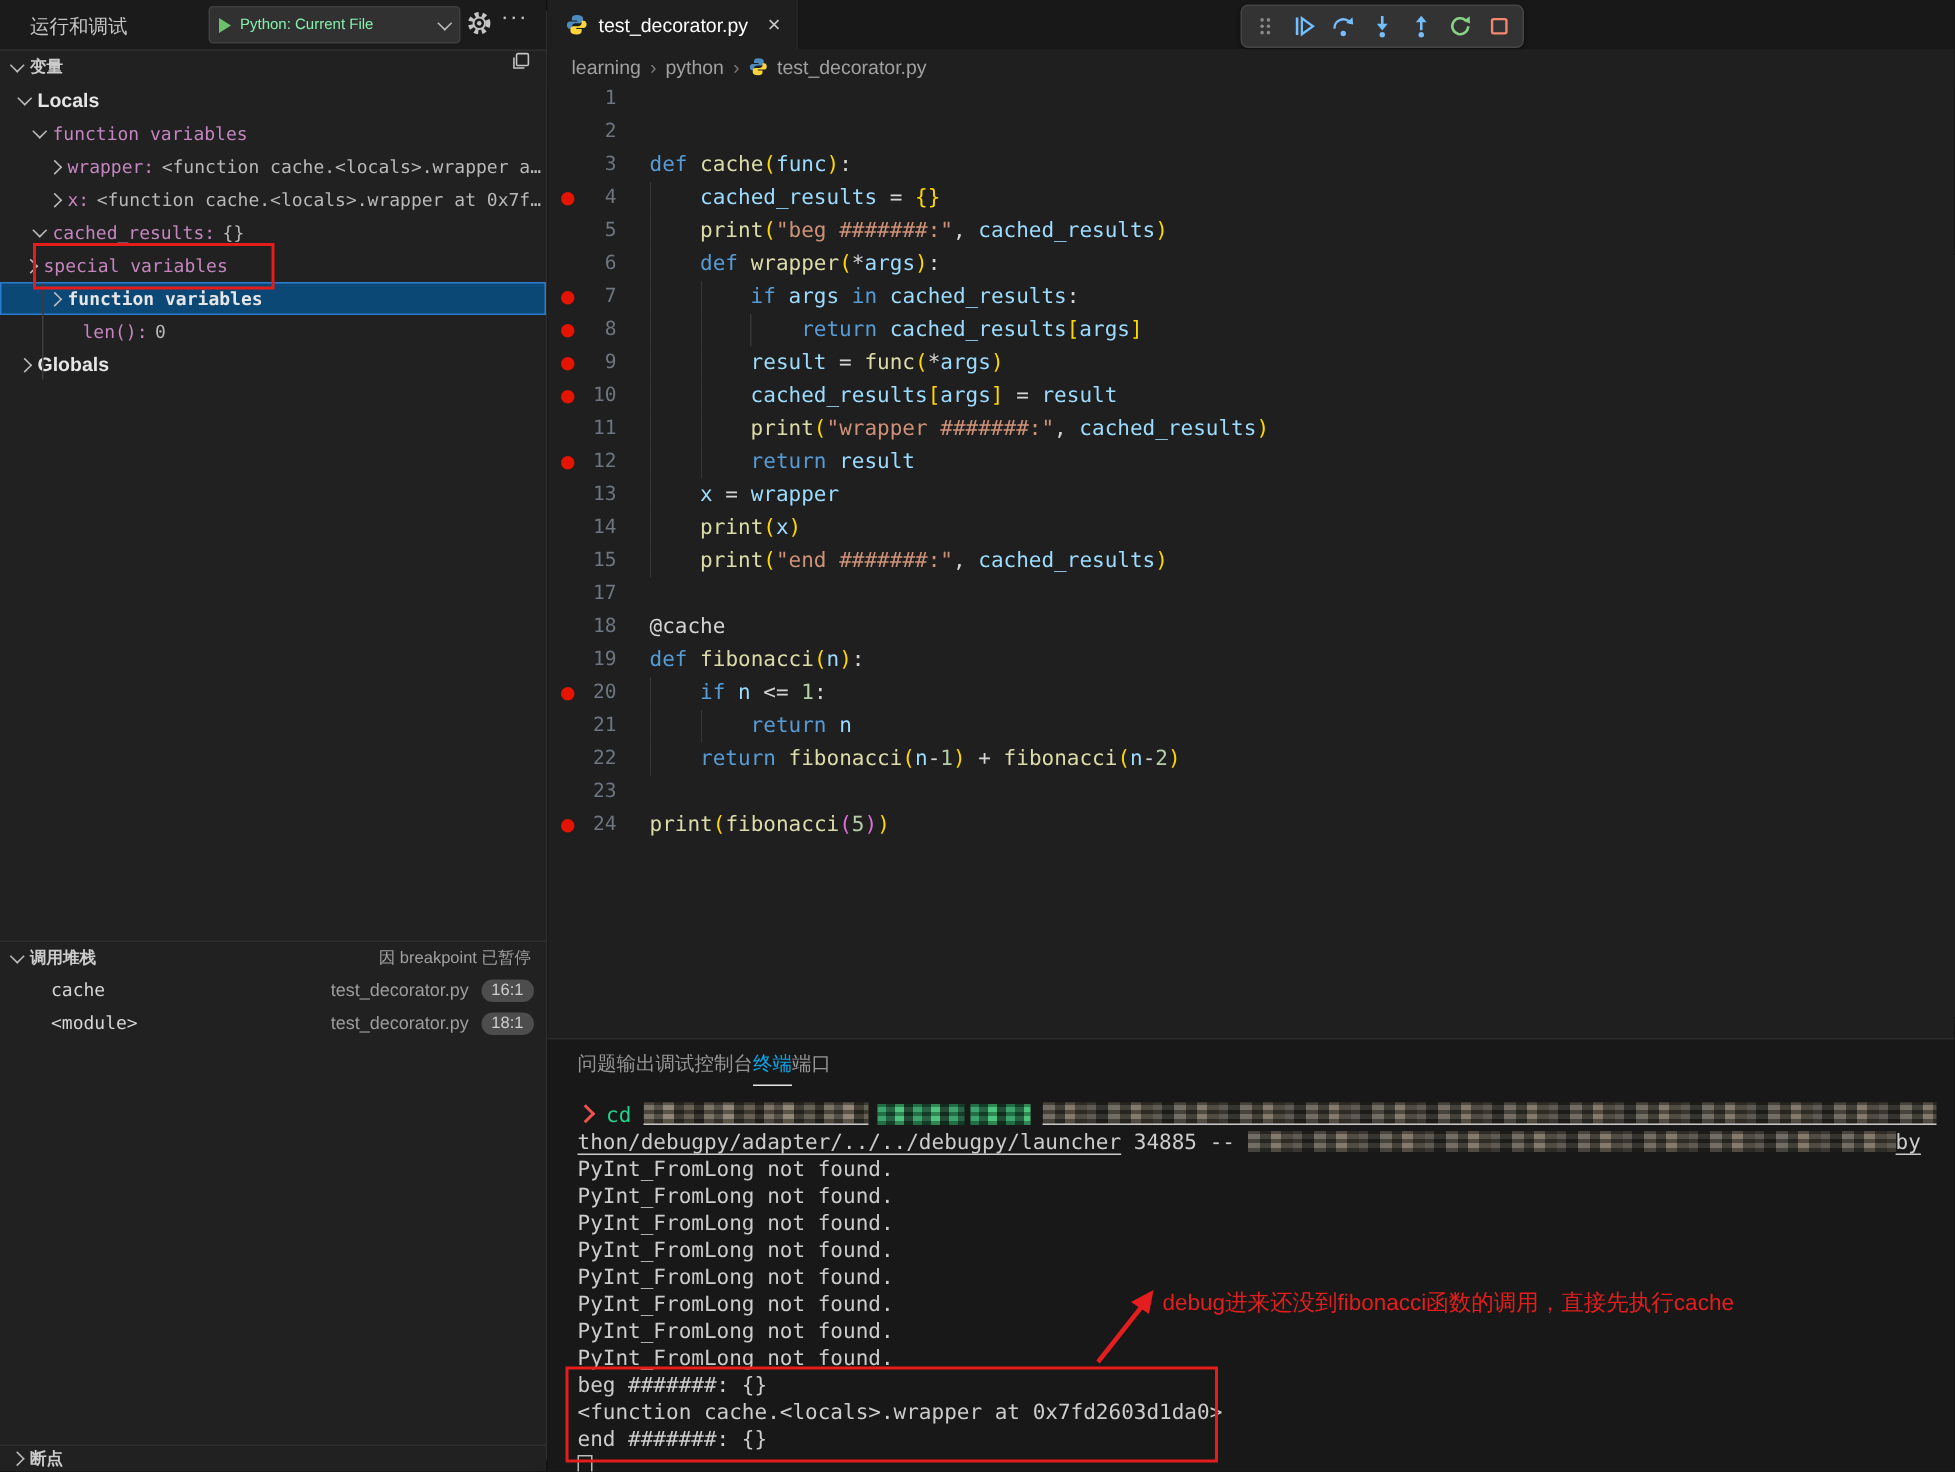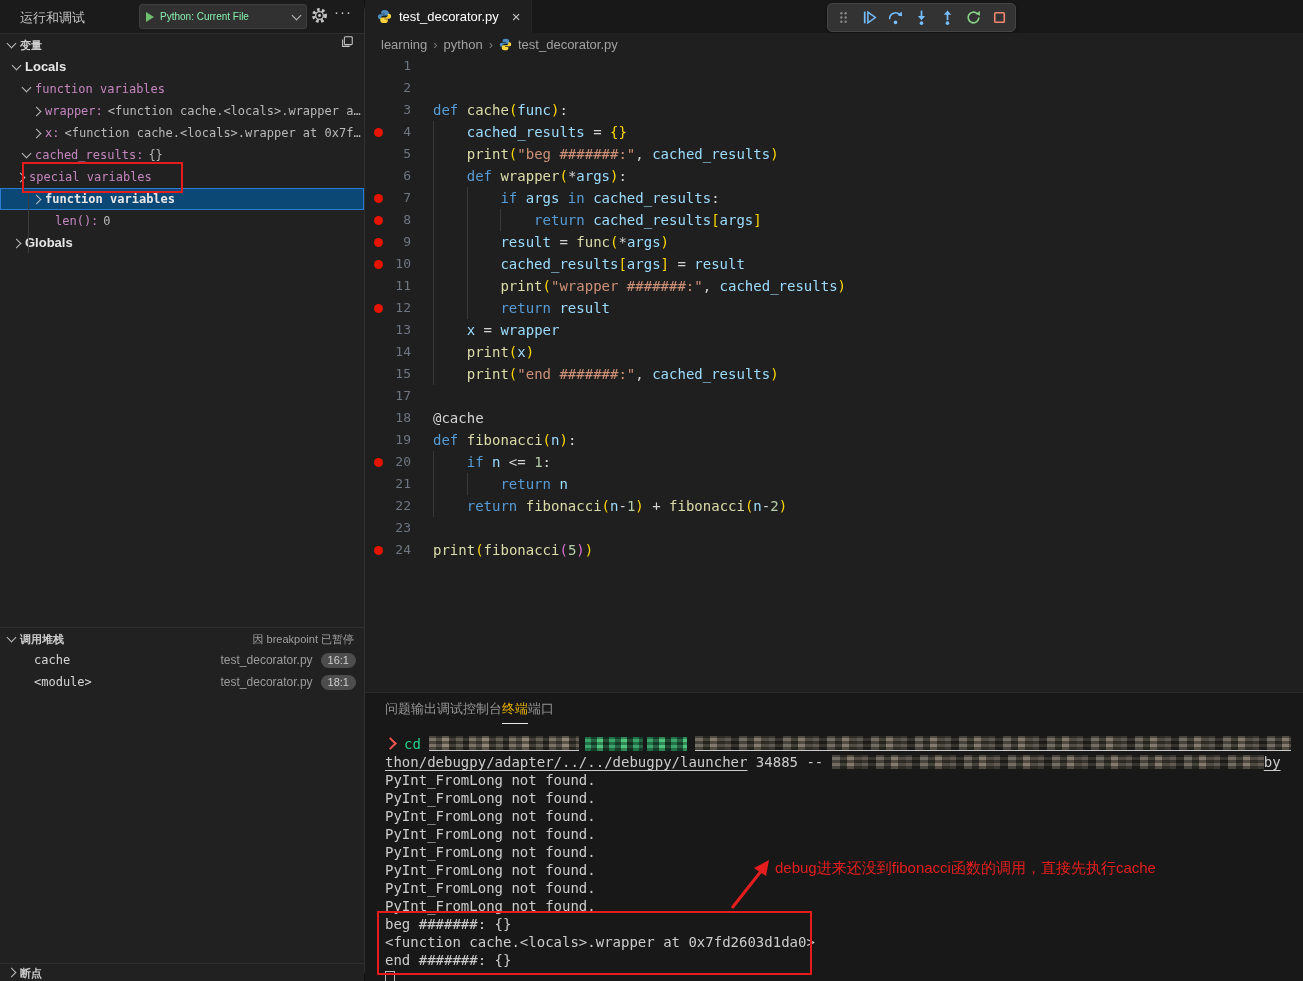--- a/index.html
+++ b/index.html
@@ -62,21 +62,21 @@
   .cur .ltext{background:#4a4817;}
   .ind{display:inline-block;width:4ch;height:22px;vertical-align:top;box-shadow:inset 1px 0 0 #373737;}
   .tk-k{color:#569cd6;} .tk-f{color:#dcdcaa;} .tk-v{color:#9cdcfe;}
   .tk-s{color:#ce9178;} .tk-n{color:#b5cea8;} .tk-o{color:#d4d4d4;}
   .tk-b1{color:#ffd700;} .tk-b2{color:#da70d6;}
 
   
   .panel{position:absolute;left:365px;top:692px;width:938px;height:289px;background:#181818;border-top:1px solid #2b2b2b;}
   .ptabs{position:absolute;left:20px;top:0;height:31px;display:flex;align-items:center;}
   .ptab{color:#969696;font-size:13px;cursor:pointer;padding:6px 0 5px 0;}
-  .ptab.active{color:#eab308;border-bottom:1px solid #e7e7e7;}
+  .ptab.active{color:#0ea5e9;border-bottom:1px solid #e7e7e7;}
   .term{position:absolute;left:20px;top:42px;right:0;font-family:"DejaVu Sans Mono",monospace;font-size:14px;color:#cccccc;}
   .tline{height:18px;line-height:18px;white-space:pre;}
   .tgreen{color:#23d18b;}
   .tlink{text-decoration:underline;text-underline-offset:3px;cursor:pointer;}
   .pchev{display:inline-block;width:7px;height:7px;border-top:2px solid #ef5350;border-right:2px solid #ef5350;transform:rotate(45deg);margin:0 9px 1px 1px;}
   .mz{display:inline-block;height:14px;vertical-align:-2px;}
   .u{border-bottom:1px solid #c8c8c8;}
   .mz-a{background:repeating-linear-gradient(0deg,rgba(0,0,0,.35) 0 3px,rgba(255,255,255,.05) 3px 6px),repeating-linear-gradient(90deg,#756c5f 0 7px,#4b463e 7px 13px,#8a7f6f 13px 20px,#39352d 20px 27px,#5f584c 27px 34px,#2e2b25 34px 40px);}
   .mz-g{background:repeating-linear-gradient(0deg,rgba(0,0,0,.3) 0 3px,rgba(255,255,255,.06) 3px 6px),repeating-linear-gradient(90deg,#2f9e63 0 6px,#1b5737 6px 12px,#43c076 12px 18px,#173f28 18px 24px);}
   .mz-b{background:repeating-linear-gradient(0deg,rgba(0,0,0,.35) 0 3px,rgba(255,255,255,.05) 3px 6px),repeating-linear-gradient(90deg,#6b655c 0 8px,#3a372f 8px 15px,#7d7365 15px 22px,#474239 22px 30px,#57514a 30px 36px,#2b2924 36px 44px);}

